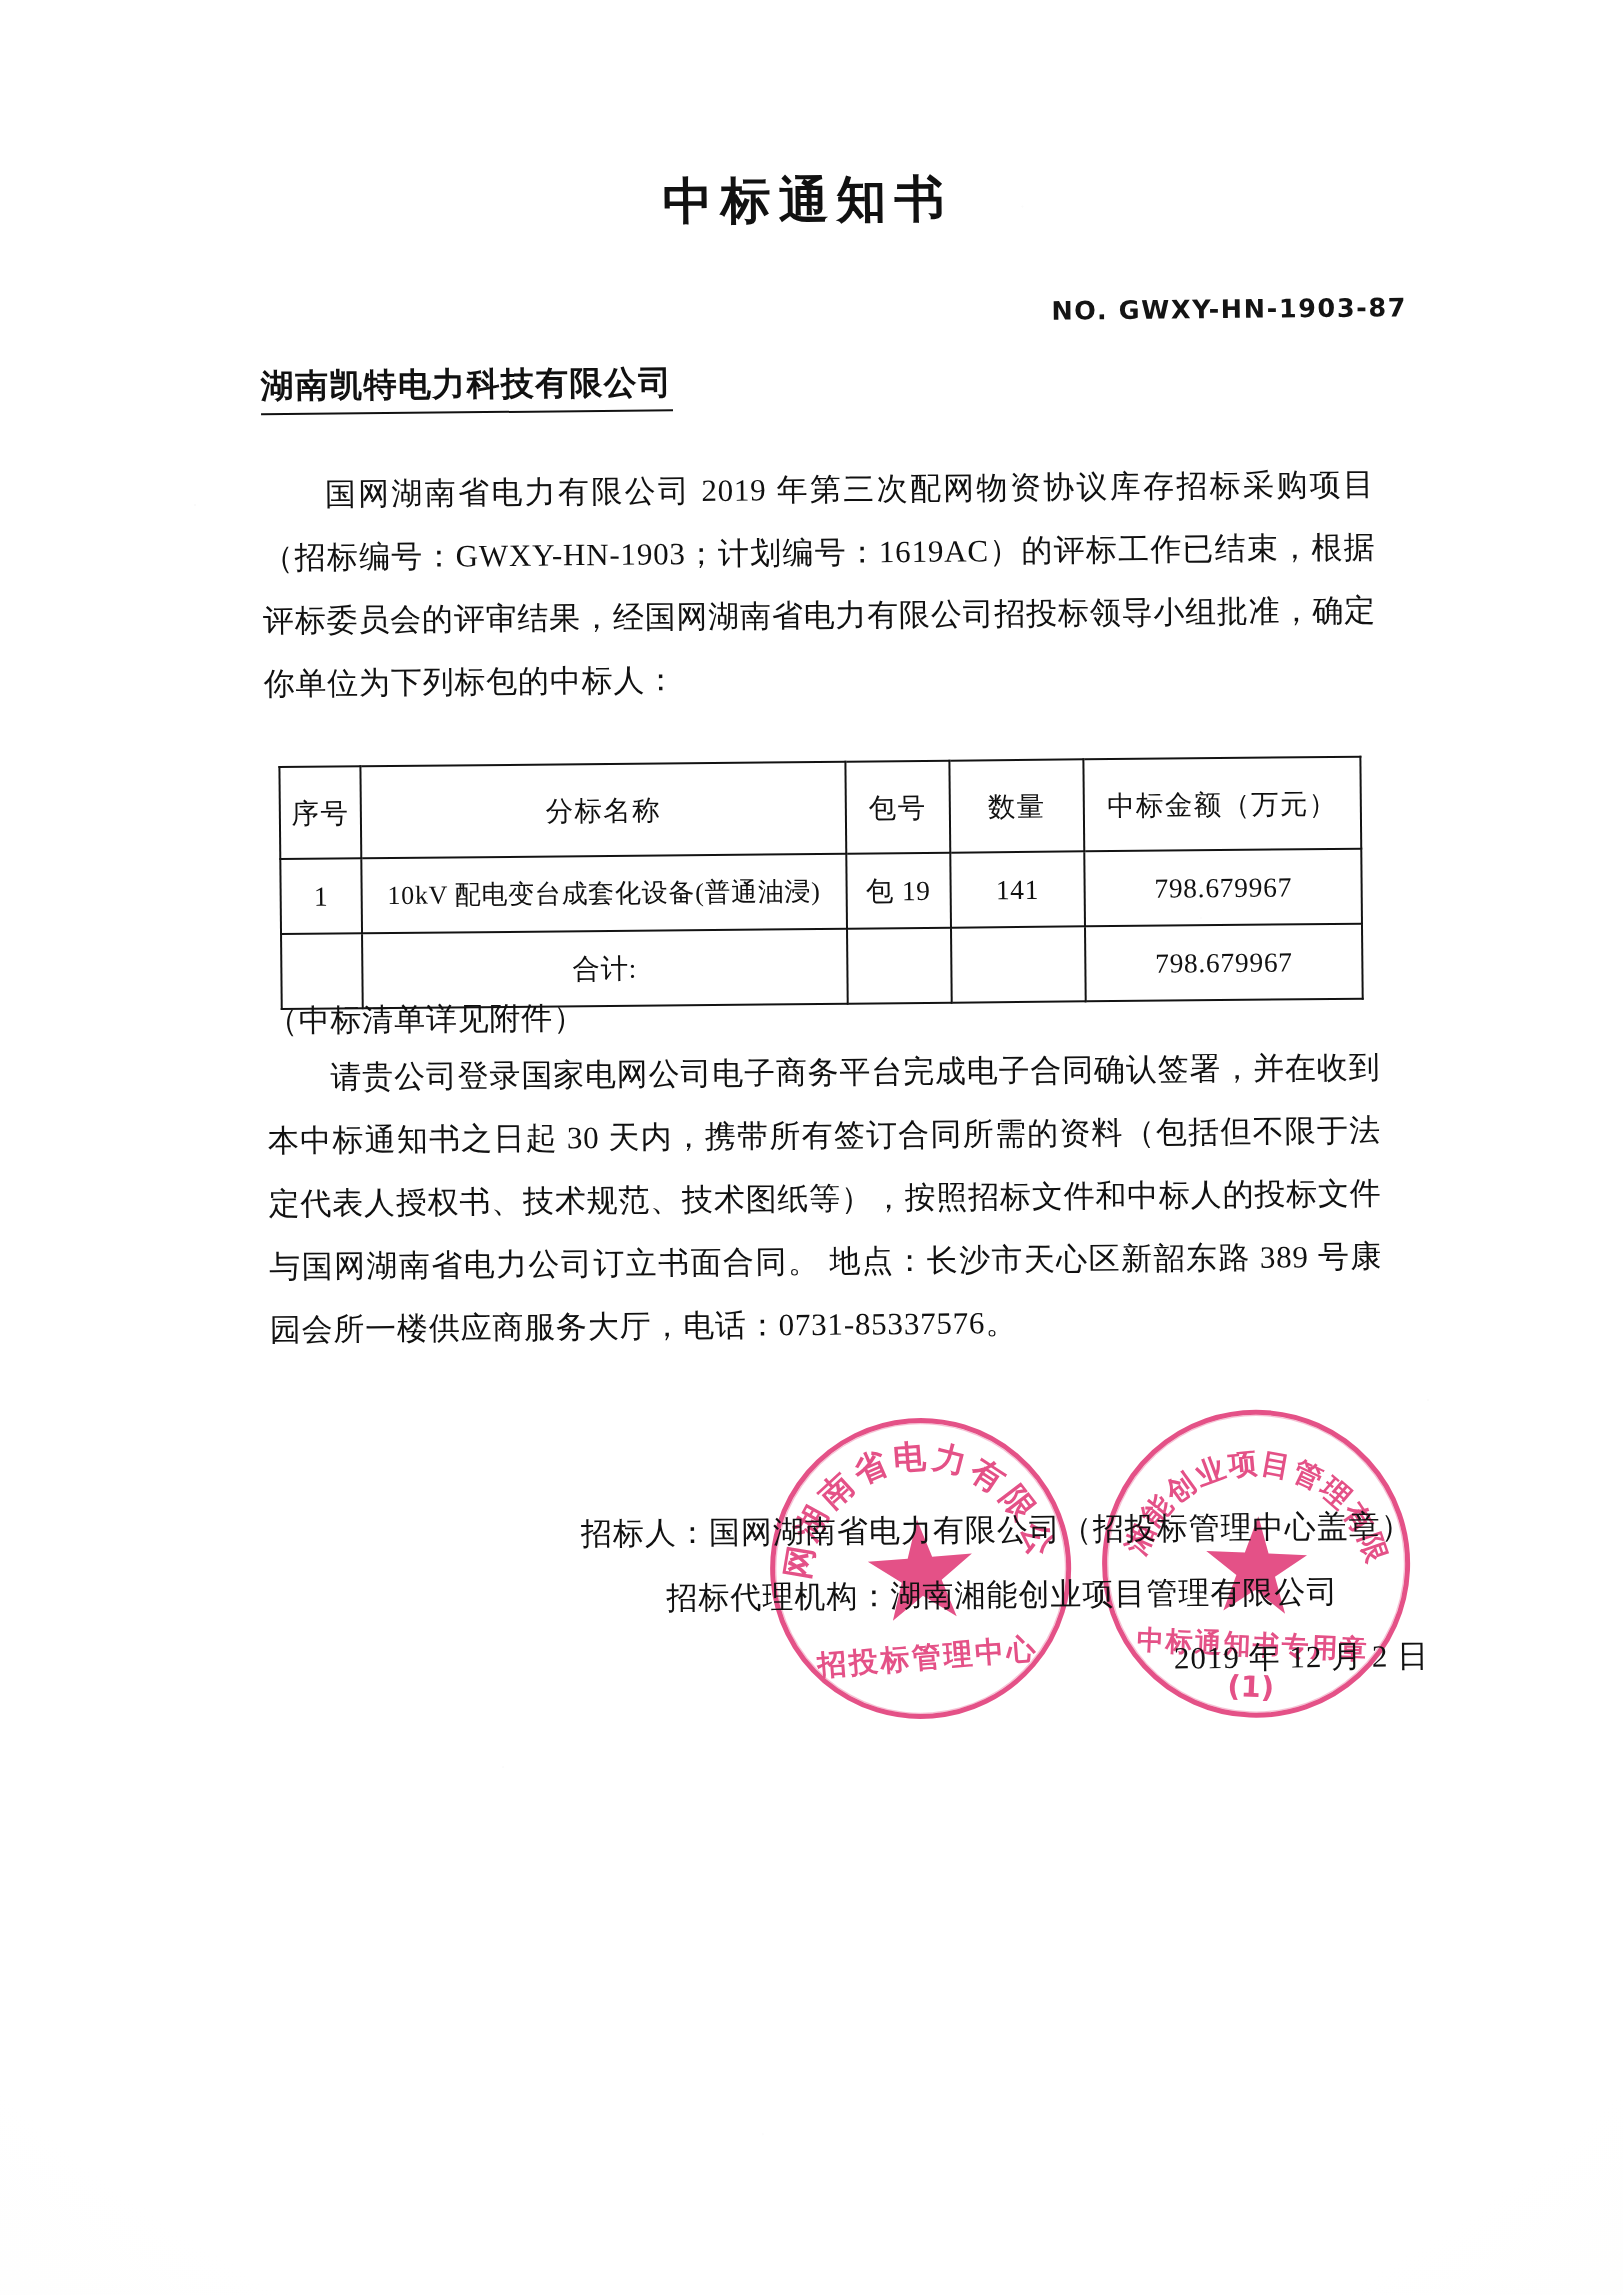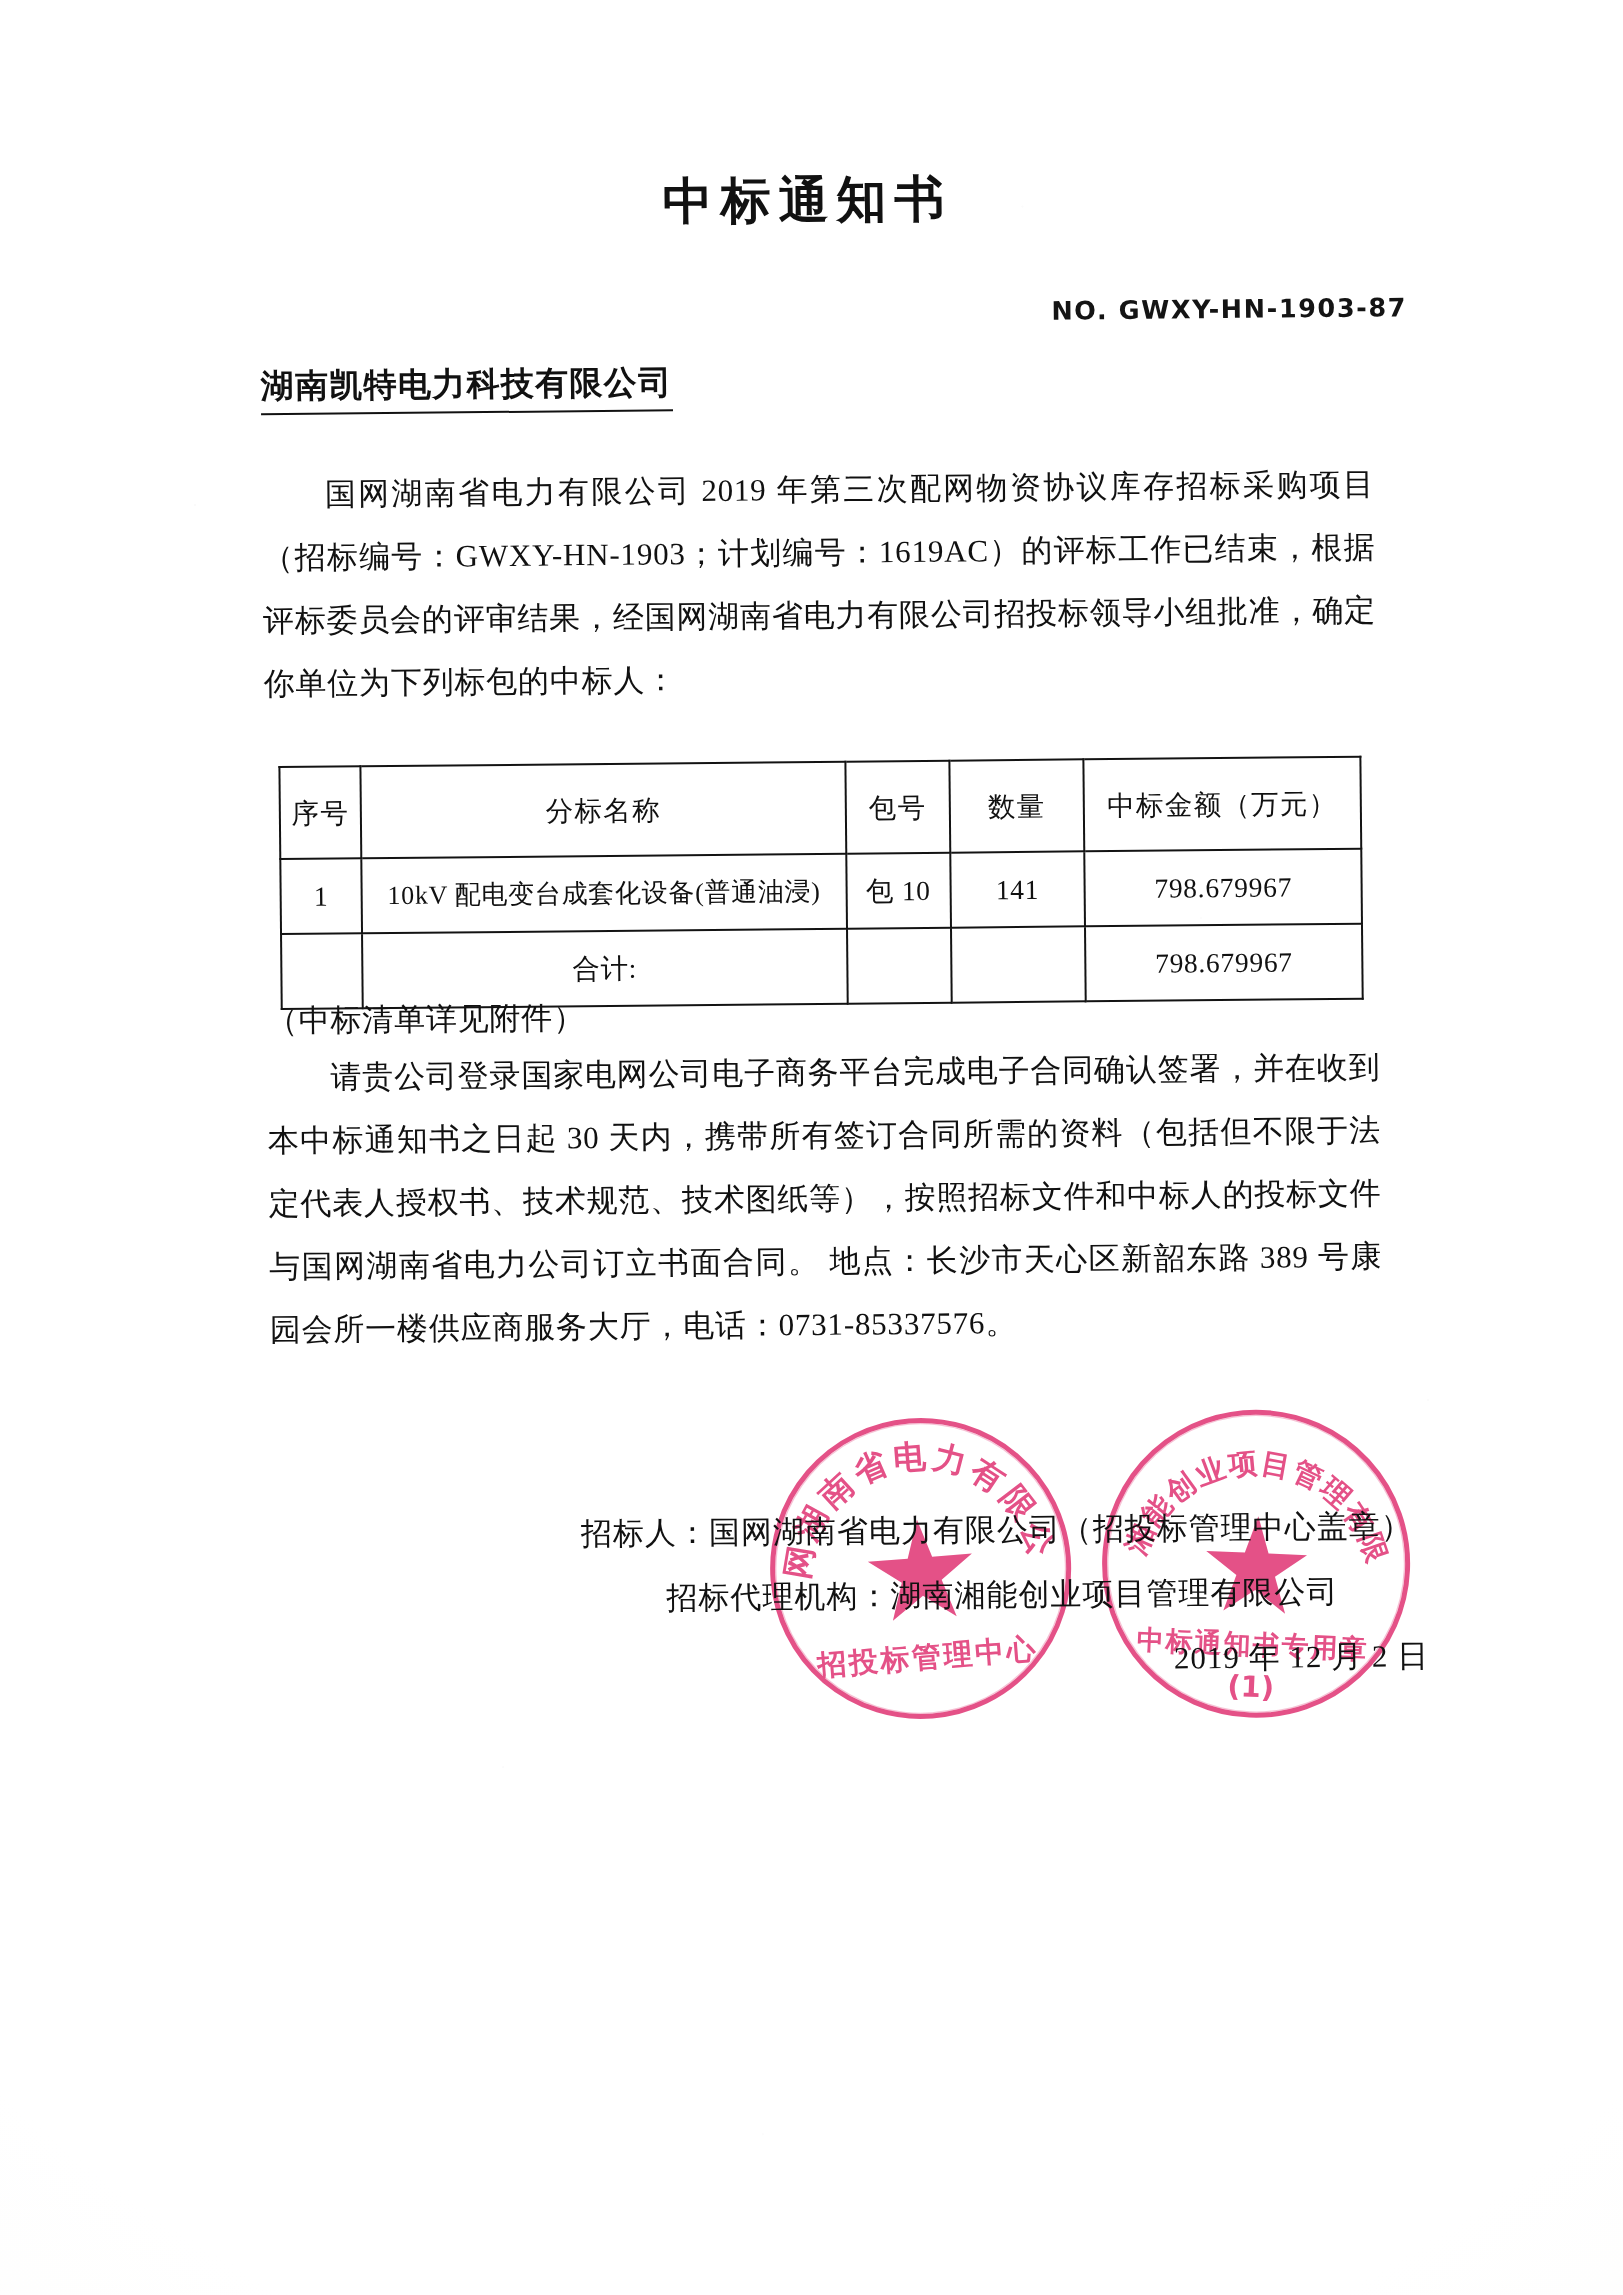--- a/index.html
+++ b/index.html
@@ -233,21 +233,21 @@
         <td class="c-name">分标名称</td>
         <td class="c-pkg">包号</td>
         <td class="c-qty">数量</td>
         <td class="c-amt amt-head">中标金额（万元）</td>
       </tr>
     </thead>
     <tbody>
       <tr>
         <td>1</td>
         <td class="name-cell">10kV 配电变台成套化设备(普通油浸)</td>
-        <td>包 10</td>
+        <td>包 19</td>
         <td>141</td>
         <td>798.679967</td>
       </tr>
       <tr>
         <td></td>
         <td>合计:</td>
         <td></td>
         <td></td>
         <td>798.679967</td>
       </tr>

